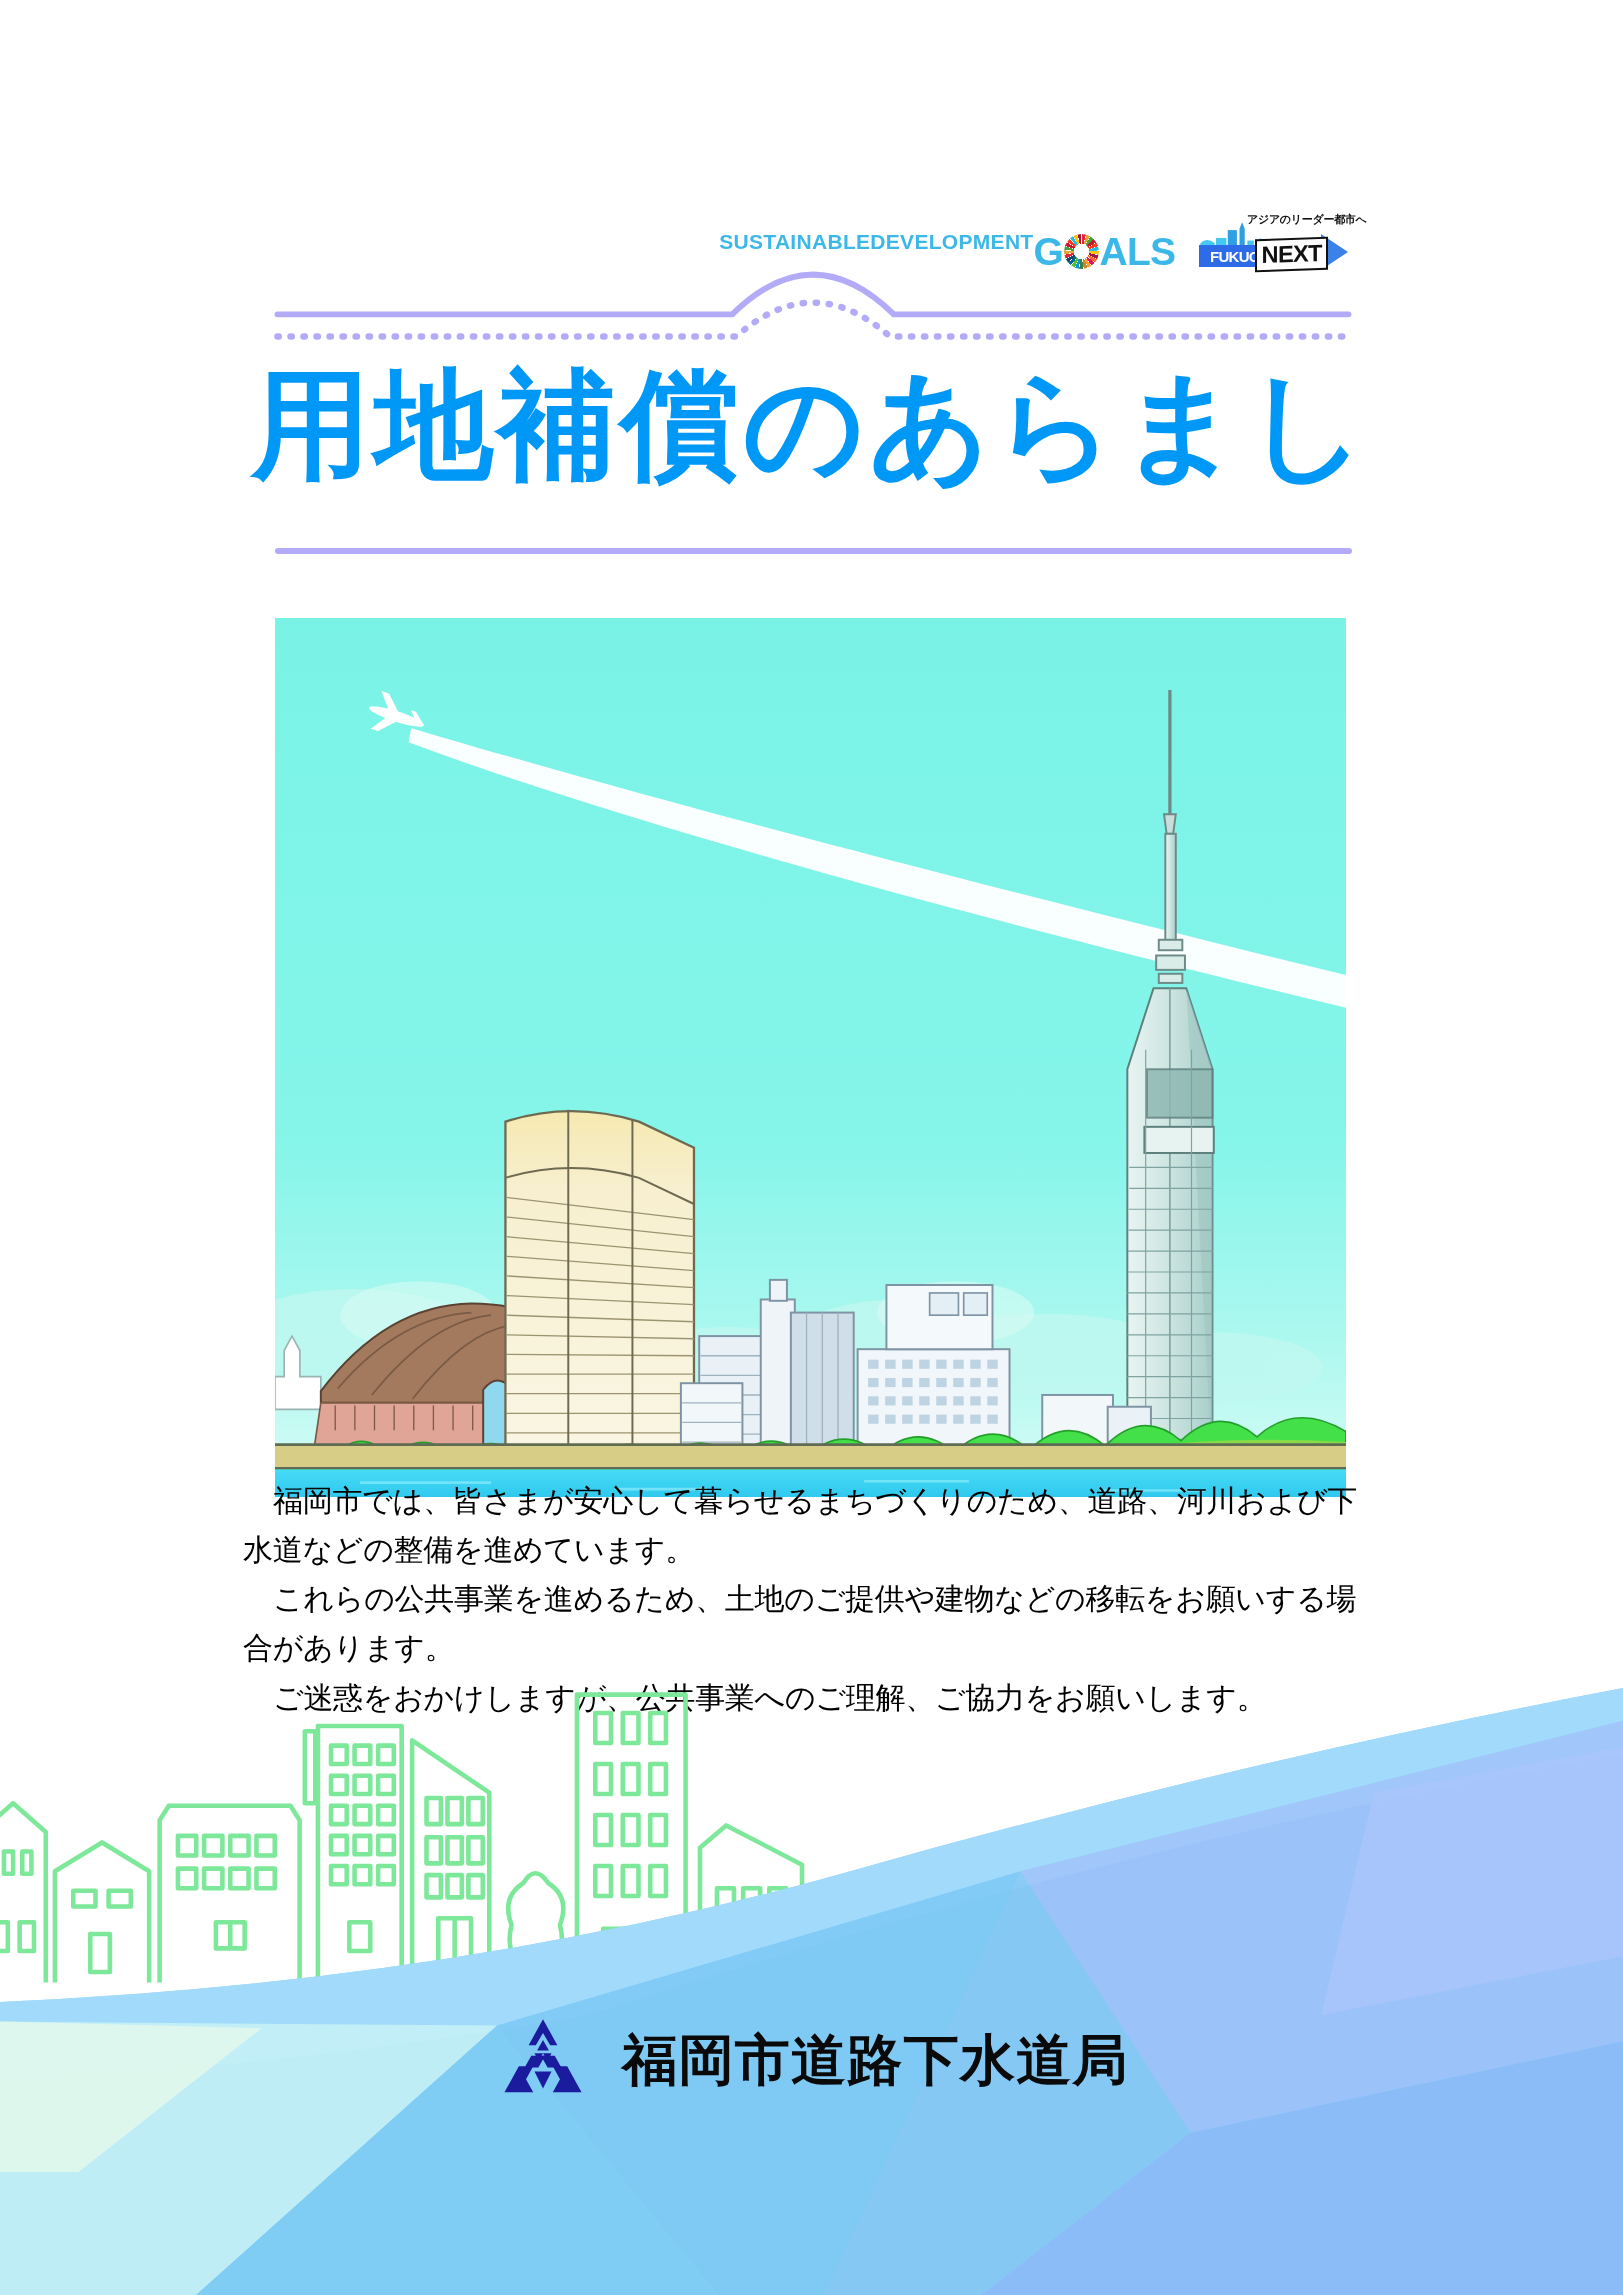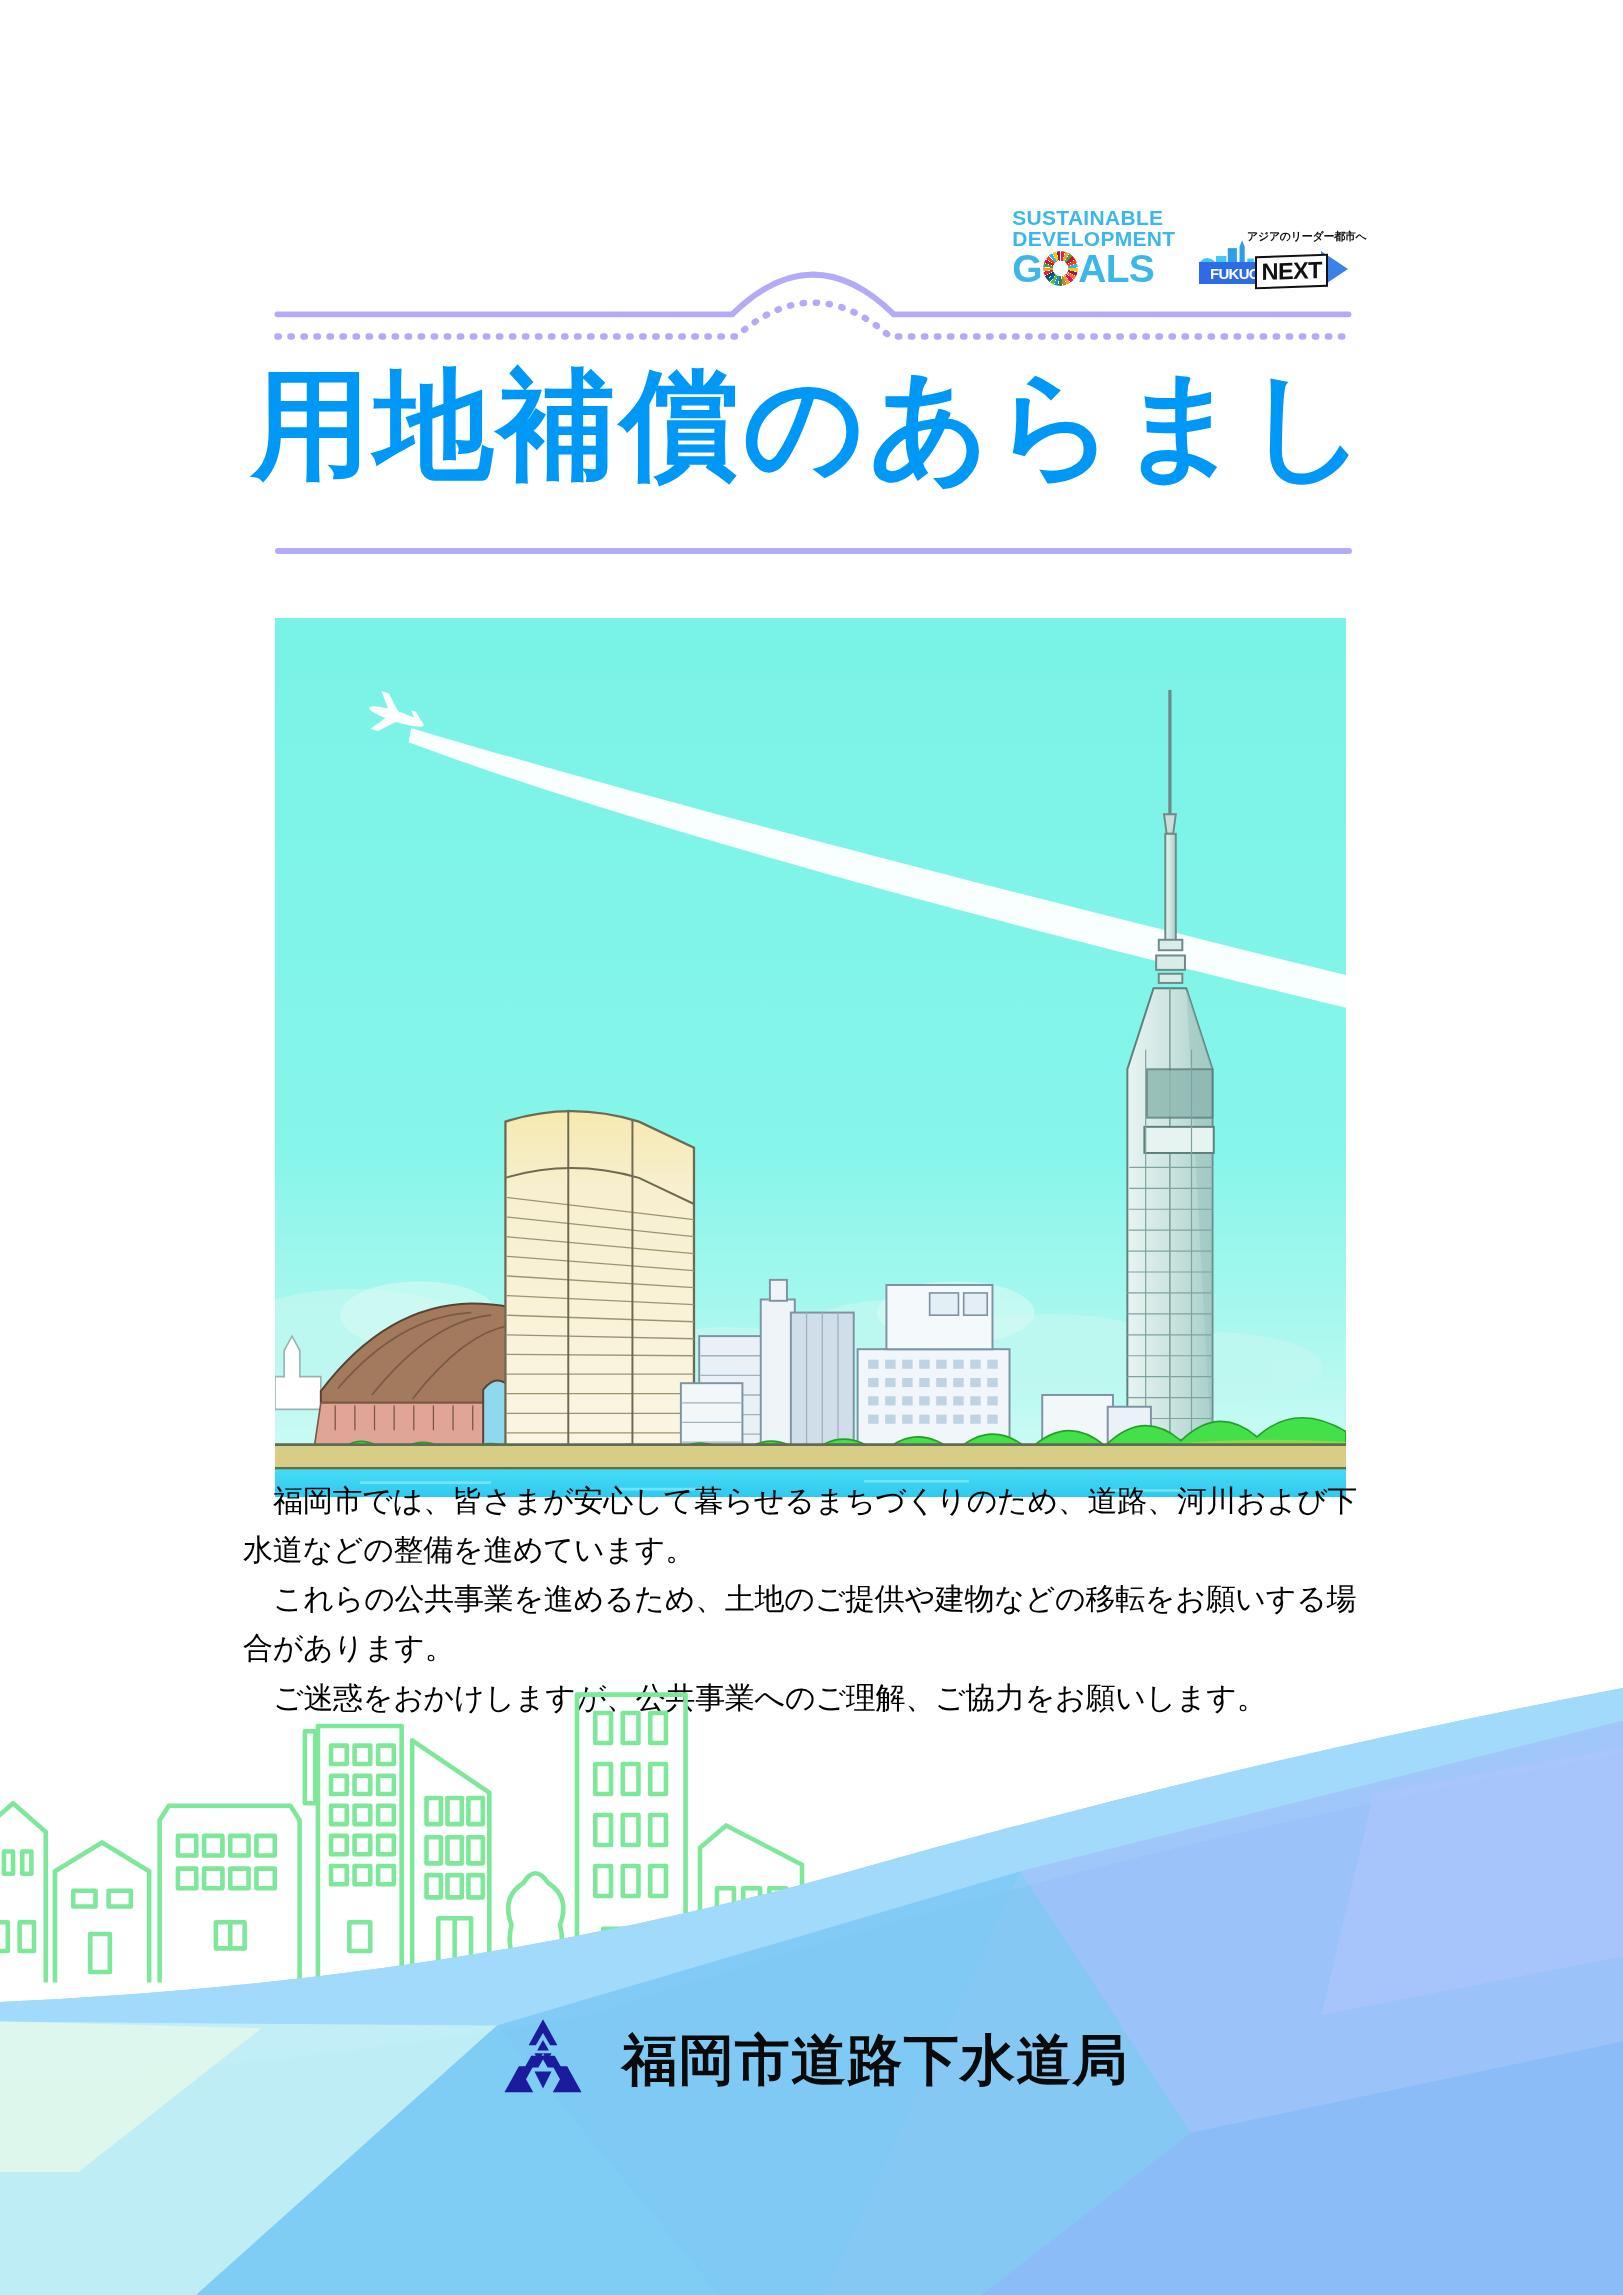--- a/index.html
+++ b/index.html
@@ -19,21 +19,21 @@
   
   .logo-row{
     position:absolute;
     top:208px; right:275px;
     display:flex;
     align-items:flex-end;
     gap:23.6px;
   }
   .sdg-logo{
     display:flex;
-    flex-direction:column;
+    flex-direction:row;
     align-items:flex-start;
     line-height:0.98;
   }
   .sdg-line{
     color:#3CB8E8;
     font-weight:bold;
     font-size:21px;
     letter-spacing:0.3px;
     font-family:"Liberation Sans",sans-serif;
   }

